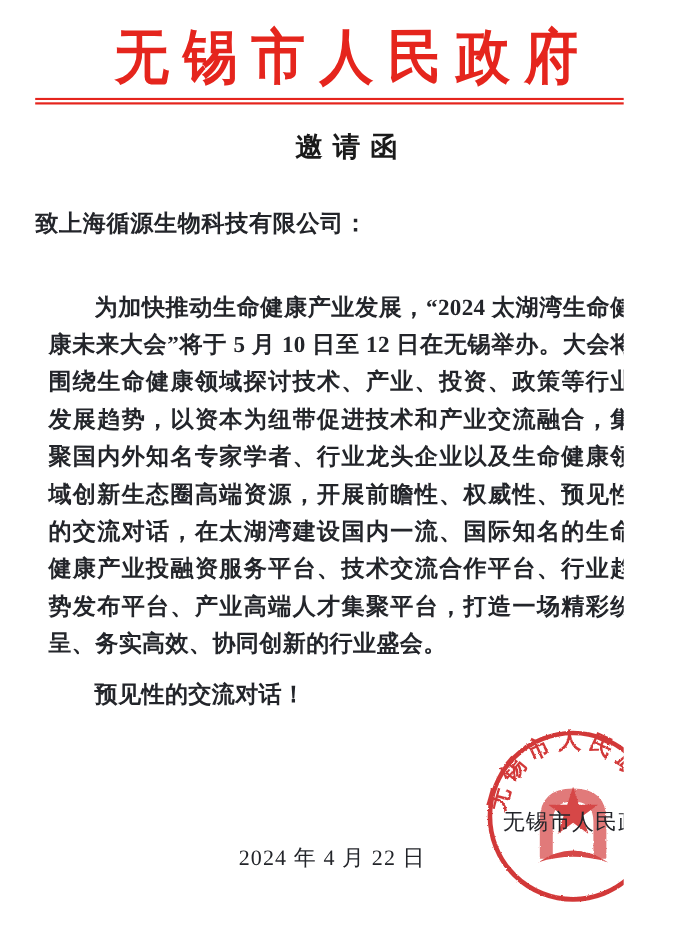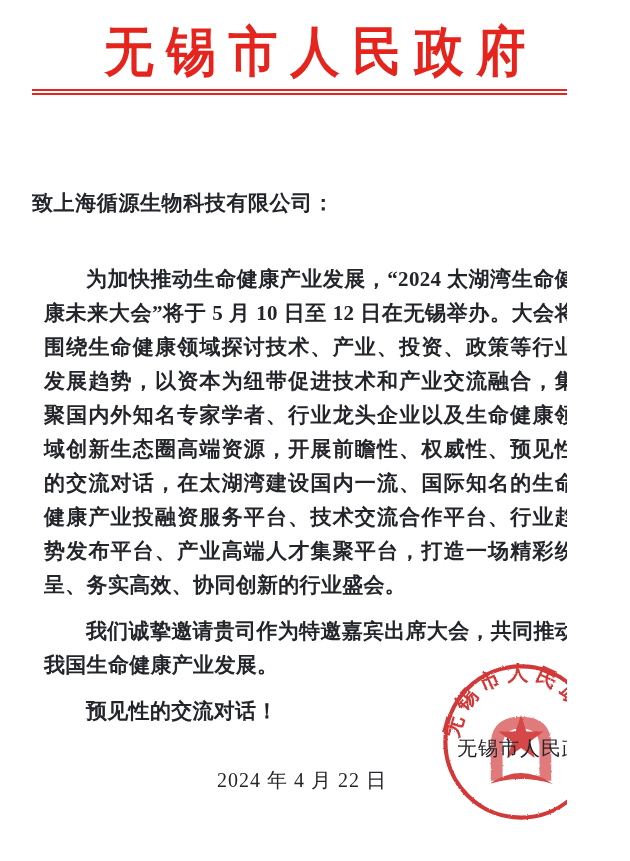--- a/index.html
+++ b/index.html
@@ -151,29 +151,29 @@
   <div class="letterhead">
     <div class="letterhead-title">无锡市人民政府</div>
   </div>
 
   <div class="rule-wrap">
     <div class="rule-top"></div>
     <div class="rule-gap"></div>
     <div class="rule-bottom"></div>
   </div>
 
+  <div class="doc-title">邀请函</div>
 
   <div class="body-block">
     <div class="salutation">致上海循源生物科技有限公司：</div>
 
     <div class="spacer-lg"></div>
 
     <p class="para indent">为加快推动生命健康产业发展，“2024 太湖湾生命健康未来大会”将于 5 月 10 日至 12 日在无锡举办。大会将围绕生命健康领域探讨技术、产业、投资、政策等行业发展趋势，以资本为纽带促进技术和产业交流融合，集聚国内外知名专家学者、行业龙头企业以及生命健康领域创新生态圈高端资源，开展前瞻性、权威性、预见性的交流对话，在太湖湾建设国内一流、国际知名的生命健康产业投融资服务平台、技术交流合作平台、行业趋势发布平台、产业高端人才集聚平台，打造一场精彩纷呈、务实高效、协同创新的行业盛会。</p>
 
-    <p class="para indent">我们诚挚邀请贵司作为特邀嘉宾出席大会，共同推动我国生命健康产业发展。</p>
 
     <p class="para indent">预见性的交流对话！</p>
   </div>
 
   <div class="seal">
     <svg viewBox="0 0 200 200" xmlns="http://www.w3.org/2000/svg">
       <defs>
         <path id="sealArc" d="M 100,100 m -74,0 a 74,74 0 1,1 148,0" fill="none"></path>
         <filter id="inkRough">
           <feTurbulence type="fractalNoise" baseFrequency="0.55" numOctaves="3" result="noise"></feTurbulence>

